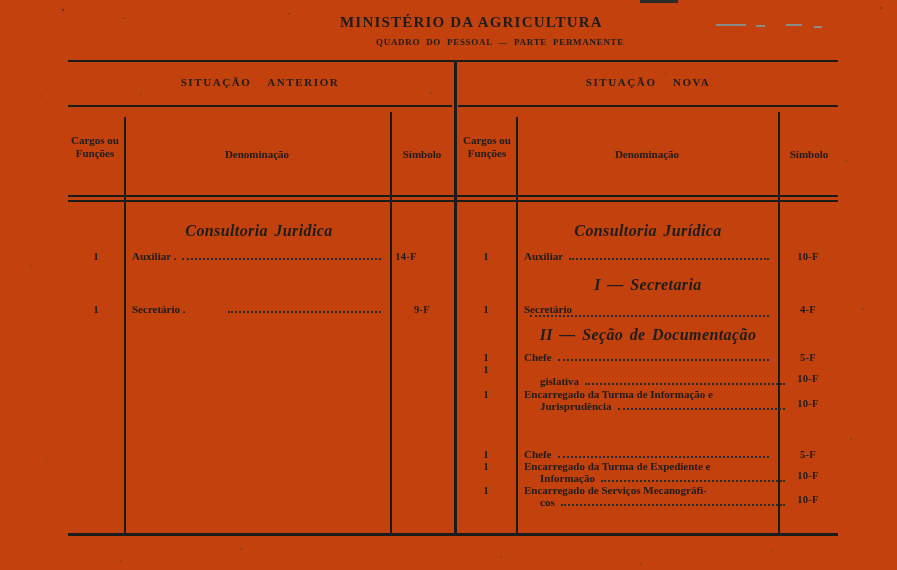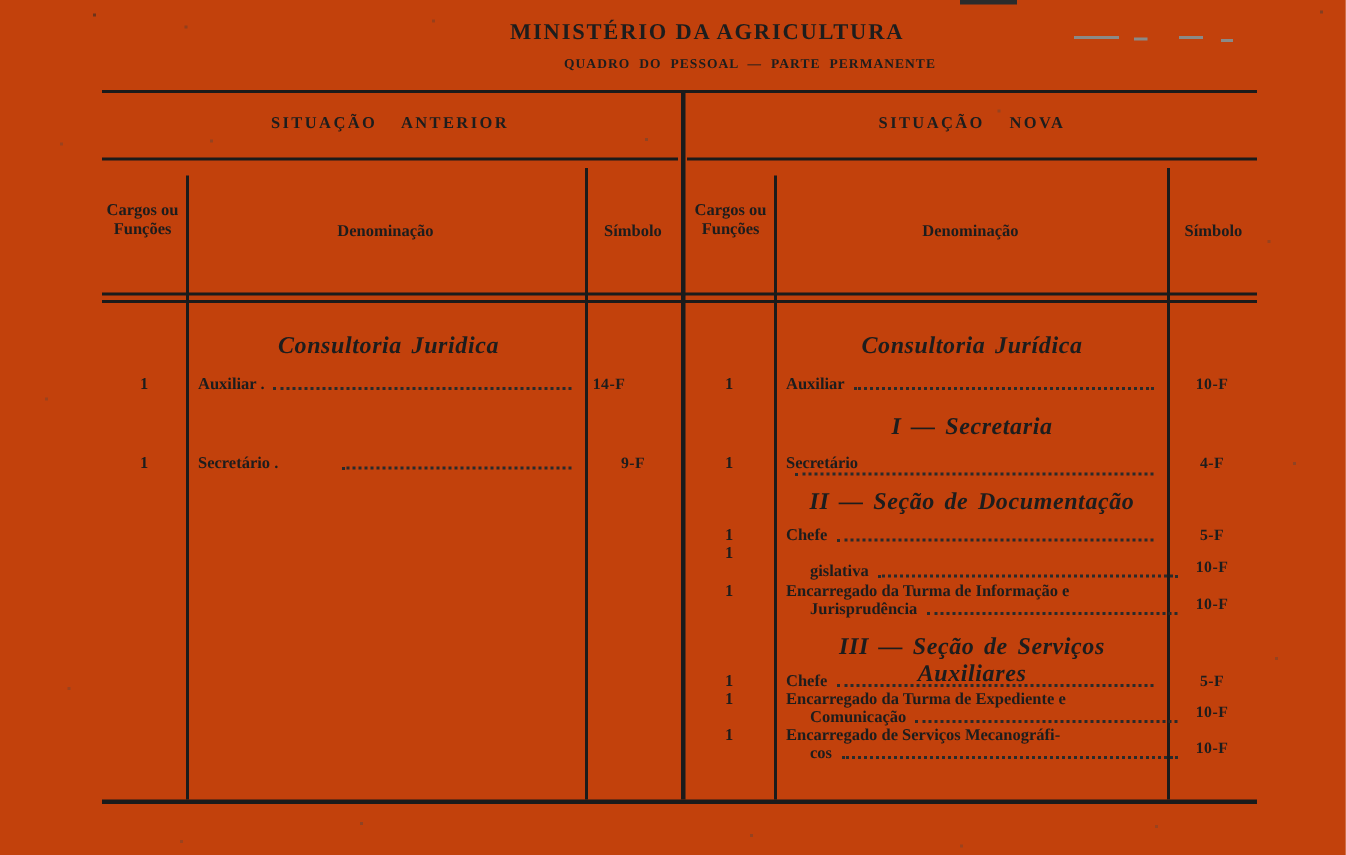--- a/index.html
+++ b/index.html
@@ -178,33 +178,32 @@
   <div class="symbol" style="left:780px;top:373px;width:56px;">10-F</div>
 
   <div class="cargo" style="left:458px;top:388px;width:56px;">1</div>
   <div class="denom2" style="left:524px;top:388px;width:248px;">Encarregado da Turma de Informação e</div>
   <div class="denom indent" style="left:524px;top:400px;width:248px;">
     <span class="txt">Jurisprudência</span>
       <span class="leader"></span>
   </div>
   <div class="symbol" style="left:780px;top:398px;width:56px;">10-F</div>
 
-  <div class="group-title" style="left:524px;top:423px;width:248px;">III — Seção de Serviços Auxiliares</div>
 
   <div class="cargo" style="left:458px;top:448px;width:56px;">1</div>
   <div class="denom" style="left:524px;top:448px;width:248px;">
     <span class="txt">Chefe</span>
       <span class="leader"></span>
   </div>
   <div class="symbol" style="left:780px;top:449px;width:56px;">5-F</div>
 
   <div class="cargo" style="left:458px;top:460px;width:56px;">1</div>
   <div class="denom2" style="left:524px;top:460px;width:248px;">Encarregado da Turma de Expediente e</div>
   <div class="denom indent" style="left:524px;top:472px;width:248px;">
-    <span class="txt">Comunicação</span>
+    <span class="txt">Informação</span>
       <span class="leader"></span>
   </div>
   <div class="symbol" style="left:780px;top:470px;width:56px;">10-F</div>
 
   <div class="cargo" style="left:458px;top:484px;width:56px;">1</div>
   <div class="denom2" style="left:524px;top:484px;width:248px;">Encarregado de Serviços Mecanográfi-</div>
   <div class="denom indent" style="left:524px;top:496px;width:248px;">
     <span class="txt">cos</span>
       <span class="leader"></span>
   </div>

